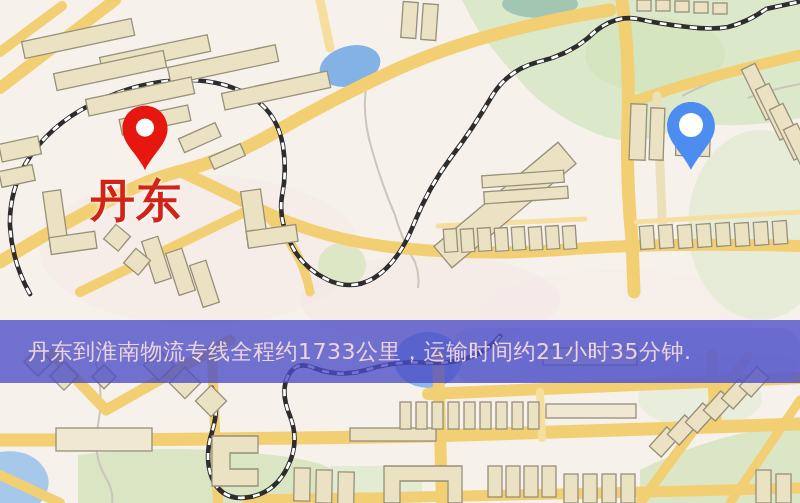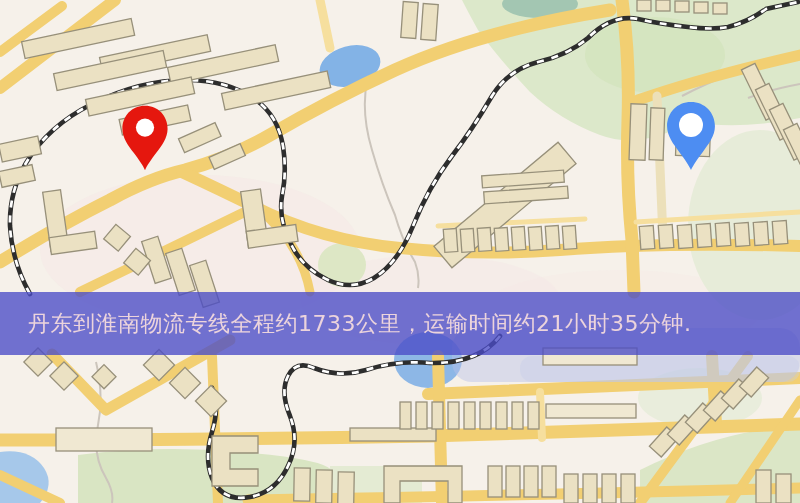--- a/index.html
+++ b/index.html
@@ -216,25 +216,26 @@
       <rect class="bld" x="776" y="474" width="15" height="29"></rect>
     </g>
   </svg>
 
   <div class="marker" style="left:119px;top:105px;width:52px;height:66px;">
     <svg viewBox="0 0 54 76">
       <path d="M27,1 C12,1 1,12.5 1,27.5 C1,38 8,47 14,55 C20,63 25,70 27,75 C29,70 34,63 40,55 C46,47 53,38 53,27.5 C53,12.5 42,1 27,1 Z" fill="#e5170e"></path>
       <circle cx="27" cy="26" r="10.5" fill="#ffffff"></circle>
     </svg>
   </div>
+  <div class="city-label" style="left: 90px; top: 178px; color: rgb(207, 36, 23);">丹东</div>
 
   <div class="marker" style="left:662px;top:101px;width:58px;height:70px;">
     <svg viewBox="0 0 54 76">
       <path d="M27,1 C12,1 1,12.5 1,27.5 C1,38 8,47 14,55 C20,63 25,70 27,75 C29,70 34,63 40,55 C46,47 53,38 53,27.5 C53,12.5 42,1 27,1 Z" fill="#4d8df2"></path>
       <circle cx="27" cy="26" r="13" fill="#ffffff"></circle>
     </svg>
   </div>
 
-  <div class="banner" style="background-color: rgba(74, 75, 198, 0.78); color: rgb(236, 212, 220);">
+  <div class="banner" style="background-color: rgba(74, 75, 198, 0.78); color: rgb(236, 212, 220); margin-top: 28px;">
     <span>丹东到淮南物流专线全程约1733公里，运输时间约21小时35分钟.</span>
   </div>
 
 </div>
 
 </body></html>

